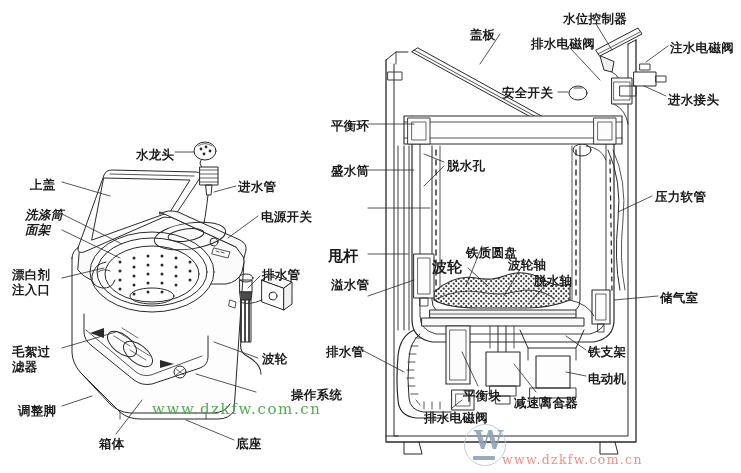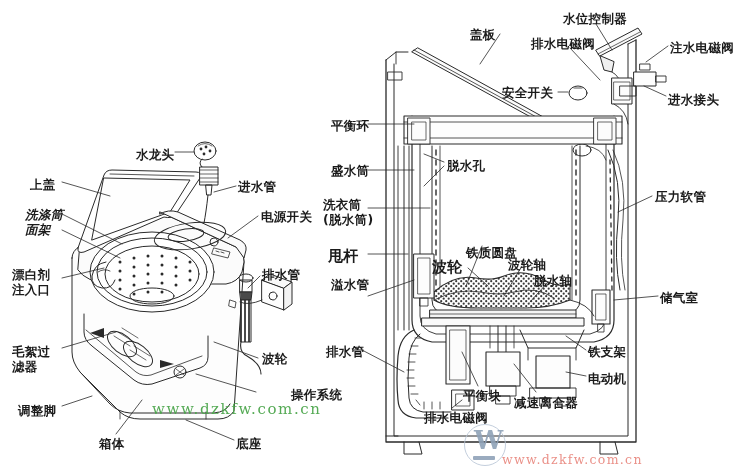--- a/index.html
+++ b/index.html
@@ -406,22 +406,20 @@
 
   <div class="lbl" style="left:470px; top:28px;">盖板</div>
   <div class="lbl" style="left:563px; top:12px;">水位控制器</div>
   <div class="lbl" style="left:531px; top:37px;">排水电磁阀</div>
   <div class="lbl" style="left:670px; top:41px;">注水电磁阀</div>
   <div class="lbl" style="left:502px; top:86px;">安全开关</div>
   <div class="lbl" style="left:668px; top:93px;">进水接头</div>
   <div class="lbl" style="left:331px; top:119px;">平衡环</div>
   <div class="lbl" style="left:331px; top:164px;text-align:right;">盛水筒</div>
   <div class="lbl" style="left:447px; top:159px;">脱水孔</div>
-  <div class="lbl" style="left:323px; top:198px;">洗衣筒
-(脱水筒)</div>
   <div class="lbl" style="left:655px; top:190px;">压力软管</div>
   <div class="lbl big" style="left:328px; top:248px;">甩杆</div>
   <div class="lbl" style="left:466px; top:238px;margin-top:8px;">铁质圆盘</div>
   <div class="lbl big" style="left:432px; top:259px;">波轮</div>
   <div class="lbl" style="left:508px; top:258px;">波轮轴</div>
   <div class="lbl" style="left:534px; top:274px;">脱水轴</div>
   <div class="lbl" style="left:331px; top:278px;">溢水管</div>
   <div class="lbl" style="left:660px; top:291px;">储气室</div>
   <div class="lbl" style="left:326px; top:345px;">排水管</div>
   <div class="lbl" style="left:588px; top:345px;">铁支架</div>

